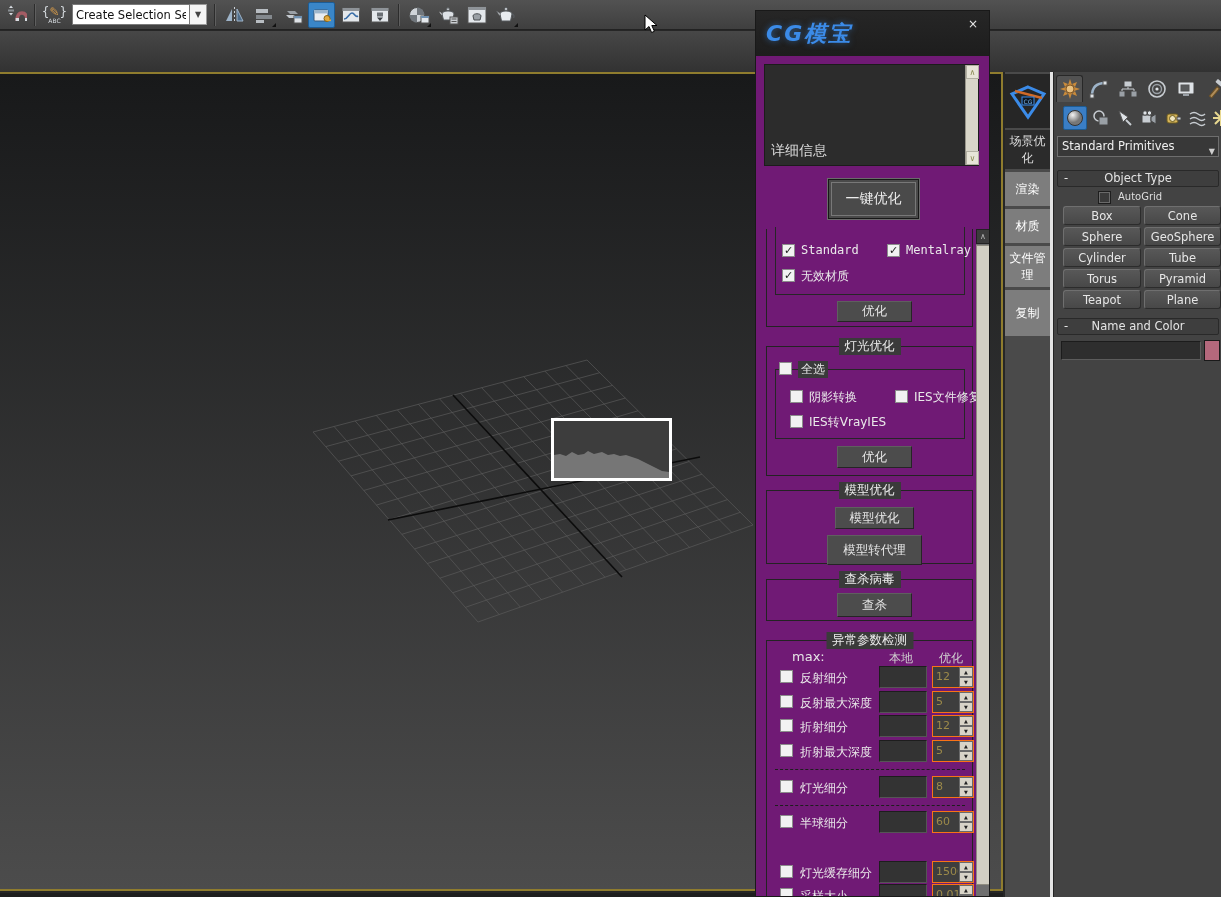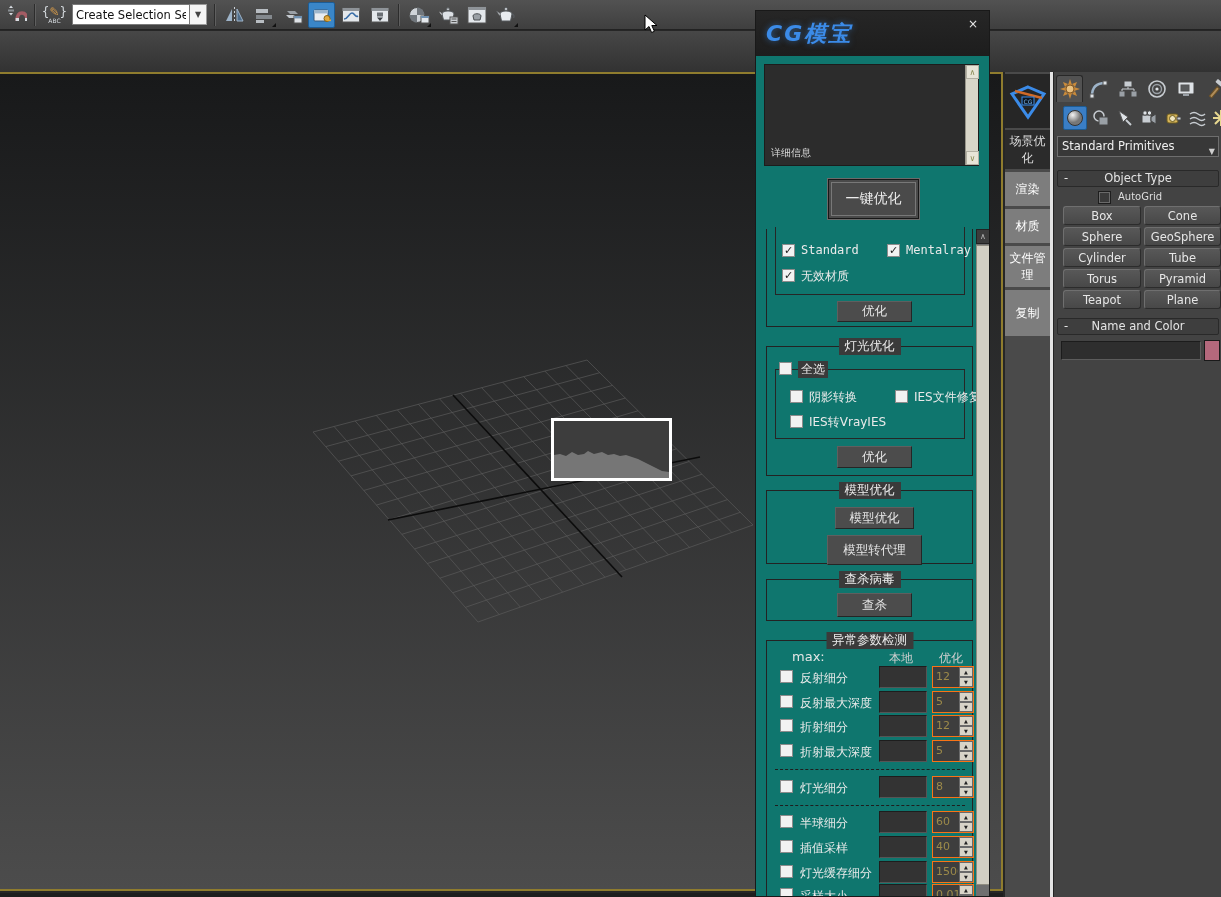--- a/index.html
+++ b/index.html
@@ -26,26 +26,26 @@
   .glines line{stroke:#5a5a5a;stroke-width:1;opacity:.7}
   .axis{stroke:#0c0c0c;stroke-width:1.6}
   .planeobj{position:absolute;left:551px;top:344px;width:121px;height:63px;background:#fff;padding:3px}
   .planeobj .inner{width:100%;height:100%;background:#3d3d3d;position:relative;overflow:hidden}
   .botstrip{position:absolute;left:0;top:893px;width:1003px;height:4px;background:#1e1e1e}
 
   
   .cursor{position:absolute;left:644px;top:14px;z-index:60;pointer-events:none}
 
   
-  .plugin{position:absolute;left:755px;top:10px;width:235px;height:887px;background:#0f766e;border:1px solid #191919;z-index:40;overflow:hidden}
+  .plugin{position:absolute;left:755px;top:10px;width:235px;height:887px;background:#701a75;border:1px solid #191919;z-index:40;overflow:hidden}
   .plg-head{position:absolute;left:0;top:0;width:100%;height:45px;background:linear-gradient(#262626,#1d1d1d)}
   .plg-logo{position:absolute;left:10px;top:8px;font-size:22px;font-weight:bold;letter-spacing:2px;color:#3b8be8;text-shadow:0 0 6px rgba(59,139,232,.55);font-style:italic}
   .plg-close{position:absolute;right:8px;top:5px;width:16px;height:16px;color:#e8e8e8;font-size:12px;text-align:center;line-height:16px;cursor:default}
   .plg-info{position:absolute;left:8px;top:53px;width:215px;height:102px;background:#2c2c2c;border:1px solid #1c1c1c}
-  .plg-info .lbl{position:absolute;left:6px;bottom:5px;font-size:10px;color:#dadada}
+  .plg-info .lbl{position:absolute;left:6px;bottom:5px;font-size:14px;color:#dadada}
   .iscroll{position:absolute;right:0;top:0;width:13px;height:100%;background:#d9d6c9;border-left:1px solid #9a978c}
   .iscroll .ar{position:absolute;left:0;width:13px;height:14px;background:#e7e4d7;border:1px solid #b2afa2;color:#8a8a52;font-size:8px;text-align:center;line-height:13px}
   .onebtn{position:absolute;left:72px;top:168px;width:91px;height:40px;background:#4a4a4a;border:1px solid #181818;outline:1px solid #787878;outline-offset:-4px;color:#ececec;font-size:14px;display:flex;align-items:center;justify-content:center;box-shadow:0 0 0 1px #6a6a6a}
   .grp{position:absolute;left:10px;width:207px;border:1px solid #232323;border-top:1px solid #232323}
   .grp.noTop{border-top:none}
   .gtitle{position:absolute;top:-9px;left:50%;transform:translateX(-50%);background:#3a3a3a;padding:0 6px;font-size:12.5px;color:#ececec;white-space:nowrap}
   .inbox{position:absolute;border:1px solid #262626}
   .cb{position:absolute;width:13px;height:13px;background:#f2f2f2;border:1px solid #8c8c8c;font-size:11px;line-height:12px;text-align:center;color:#1c1c1c}
   .cb.on::after{content:"✓"}
   .clbl{position:absolute;font-size:12px;color:#eaeaea;white-space:nowrap}
@@ -369,32 +369,20 @@
       <span class="clbl" style="left:33px;top:4px">半球细分</span>
       <span class="pin"></span>
       <span class="pspin">
           <span class="pval">60</span>
           <span class="sbtns">
             <span>▲</span>
             <span>▼</span>
           </span>
         </span>
     </div>
-    <div class="prow" style="top:195px">
-      <span class="cb" style="left:13px;top:4px"></span>
-      <span class="clbl" style="left:33px;top:4px">插值采样</span>
-      <span class="pin"></span>
-      <span class="pspin">
-          <span class="pval">40</span>
-          <span class="sbtns">
-            <span>▲</span>
-            <span>▼</span>
-          </span>
-        </span>
-    </div>
     <div class="prow" style="top:220px">
       <span class="cb" style="left:13px;top:4px"></span>
       <span class="clbl" style="left:33px;top:4px">灯光缓存细分</span>
       <span class="pin"></span>
       <span class="pspin">
           <span class="pval">1500</span>
           <span class="sbtns">
             <span>▲</span>
             <span>▼</span>
           </span>

